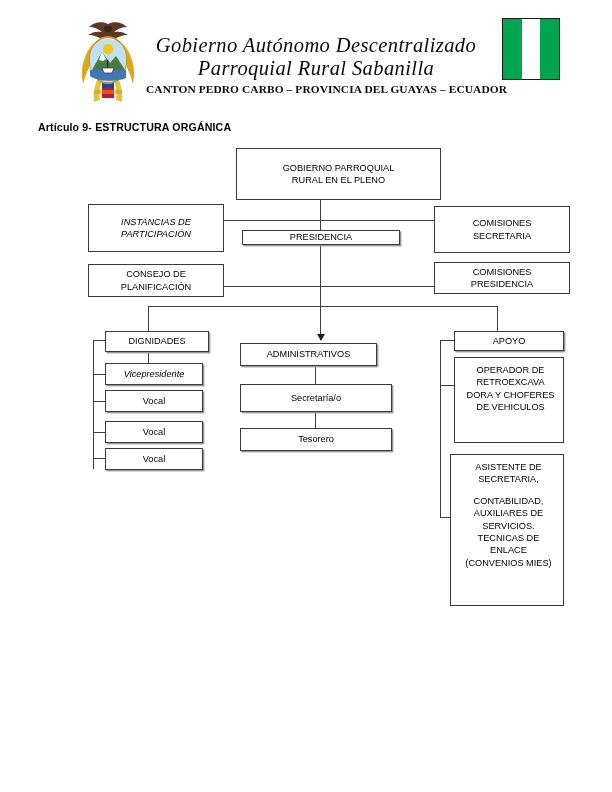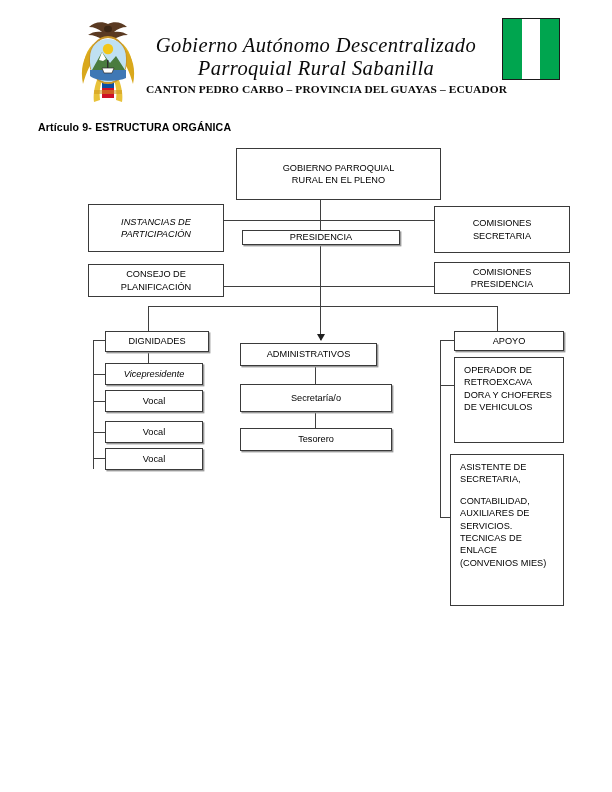--- a/index.html
+++ b/index.html
@@ -92,21 +92,21 @@
     color: #000000;
     display: flex;
     align-items: center;
     justify-content: center;
     text-align: center;
     padding: 1px 3px;
     z-index: 3;
   }
   .node.left-align {
     justify-content: flex-start;
-    text-align: left;
+    text-align: center;
     align-items: flex-start;
     padding: 6px 6px 4px 9px;
   }
   .node .ntext { display: block; width: 100%; }
   .node .ntext .p2 { display: block; margin-top: 9px; }
 
   .shadowed { box-shadow: 1.4px 1.4px 0 0 #9a9a9a; }
 
   
   .ln {

